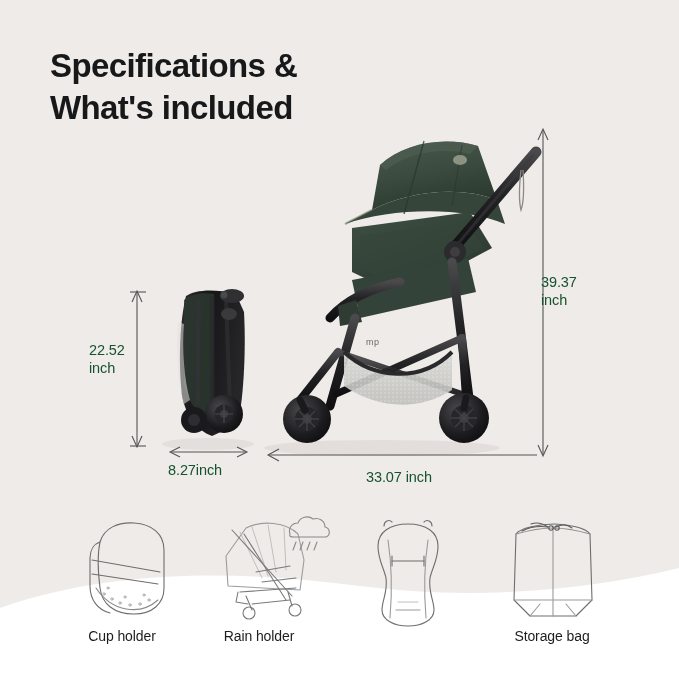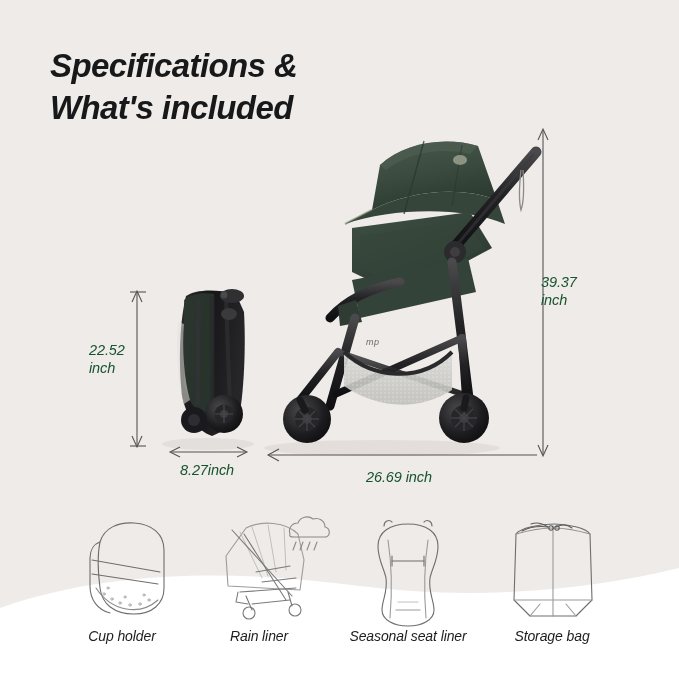--- a/index.html
+++ b/index.html
@@ -3,21 +3,21 @@
 <meta charset="utf-8">
 <title>Specifications</title>
 <style>
   html,body{margin:0;padding:0;}
   body{
     width:679px;height:679px;
     background:#EFEBE8;
     font-family:"Liberation Sans", sans-serif;
     overflow:hidden;position:relative;
   }
-  #page{position:absolute;inset:0;width:679px;height:679px;font-style:italic;}
+  #page{position:absolute;inset:0;width:679px;height:679px;}
 
   
   .bg-base{position:absolute;inset:0;background:#EFEBE8;}
   .bg-white-curve{position:absolute;left:0;top:0;width:679px;height:679px;}
 
   
   .heading{
     position:absolute;left:50px;top:45px;
     font-size:33px;line-height:1.28;
     font-weight:bold;color:#17181A;
@@ -27,21 +27,21 @@
 
   
   .dim{
     position:absolute;
     font-size:14.5px;line-height:1.25;
     color:#14532d;white-space:pre-line;
     letter-spacing:-0.1px;
   }
   .dim-39{left:541px;top:273px;}
   .dim-19{left:89px;top:341px;}
-  .dim-8 {left:180px;top:461px;}
+  .dim-8 {left:168px;top:461px;}
   .dim-33{left:366px;top:468px;}
 
   
   .acc-label{
     position:absolute;top:628px;
     font-size:14px;color:#1D1D1F;
     text-align:center;letter-spacing:-0.1px;
     transform:translateX(-50%);
     white-space:nowrap;
   }
@@ -225,21 +225,21 @@
         <path d="M279,449 L268,455 L279,461"></path>
       </g>
     </g>
   </svg>
 
   <div class="dim dim-39">39.37
 inch</div>
   <div class="dim dim-19">22.52
 inch</div>
   <div class="dim dim-8">8.27inch</div>
-  <div class="dim dim-33">26.69 inch</div>
+  <div class="dim dim-33">33.07 inch</div>
 
   <svg class="layer" width="679" height="679" viewBox="0 0 679 679">
     <g stroke="#6E6E6E" fill="none" stroke-width="1.1" stroke-linejoin="round" stroke-linecap="round">
 
       <g>
         <path d="M100,542 C104,528 118,522 134,523 C152,524 164,534 164,550
                  L164,588 C164,604 152,614 134,614 C114,614 102,604 100,588
                  C98,572 97,556 100,542 Z"></path>
         <path d="M100,542 C94,544 90,550 90,558 L90,586
                  C90,600 98,610 110,613"></path>
@@ -307,17 +307,16 @@
         <path d="M548,527 C542,523 536,522 531,524" stroke="#5A5A5A"></path>
         <path d="M556,527 C562,524 568,525 572,528" stroke="#5A5A5A"></path>
         <circle cx="551" cy="528" r="2.2" stroke="#5A5A5A"></circle>
         <circle cx="557" cy="528" r="2.2" stroke="#5A5A5A"></circle>
         <path d="M530,616 L540,604 M576,616 L566,604" stroke="#9A9A9A"></path>
       </g>
     </g>
   </svg>
 
   <div class="acc-label" style="left:122px">Cup holder</div>
-  <div class="acc-label" style="left:259px">Rain liner</div>
-  <div class="acc-label" style="left:408px">Seasonal seat liner</div>
+  <div class="acc-label" style="left:259px">Rain holder</div>
   <div class="acc-label" style="left:552px">Storage bag</div>
 
 </div>
 
 </body></html>

